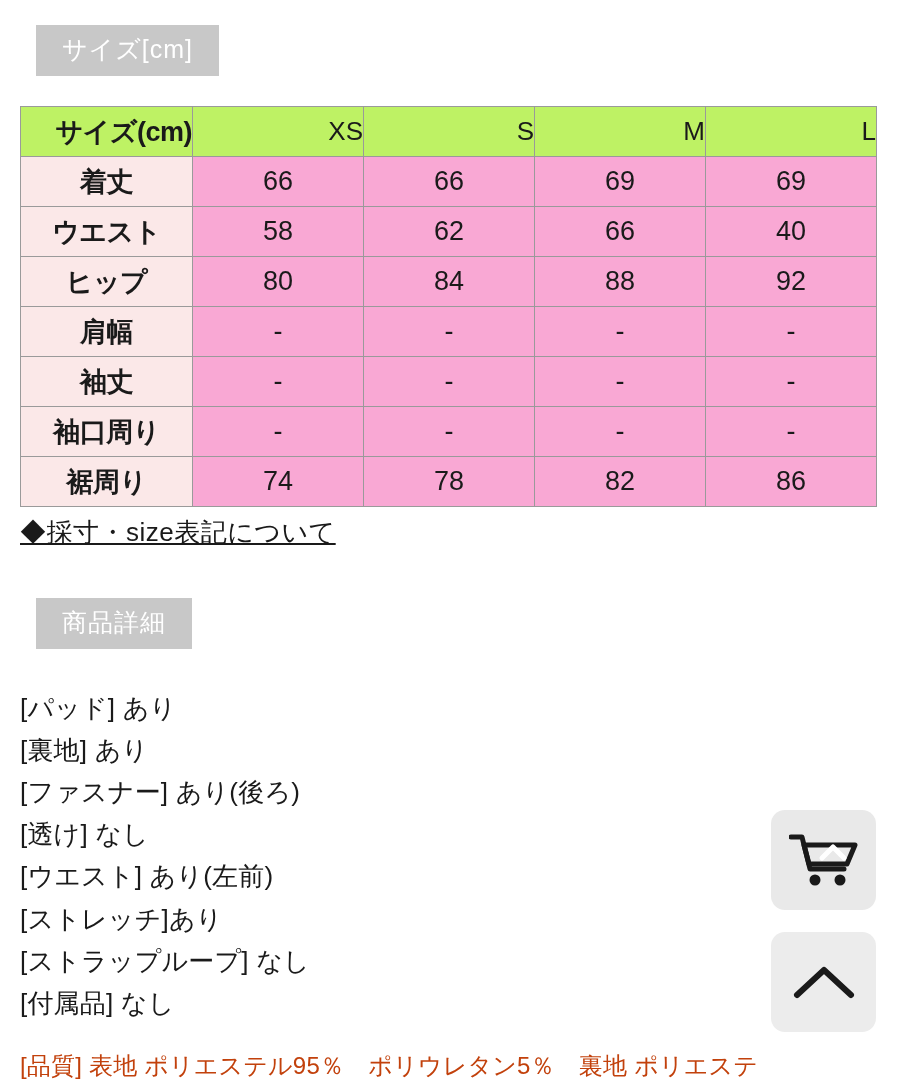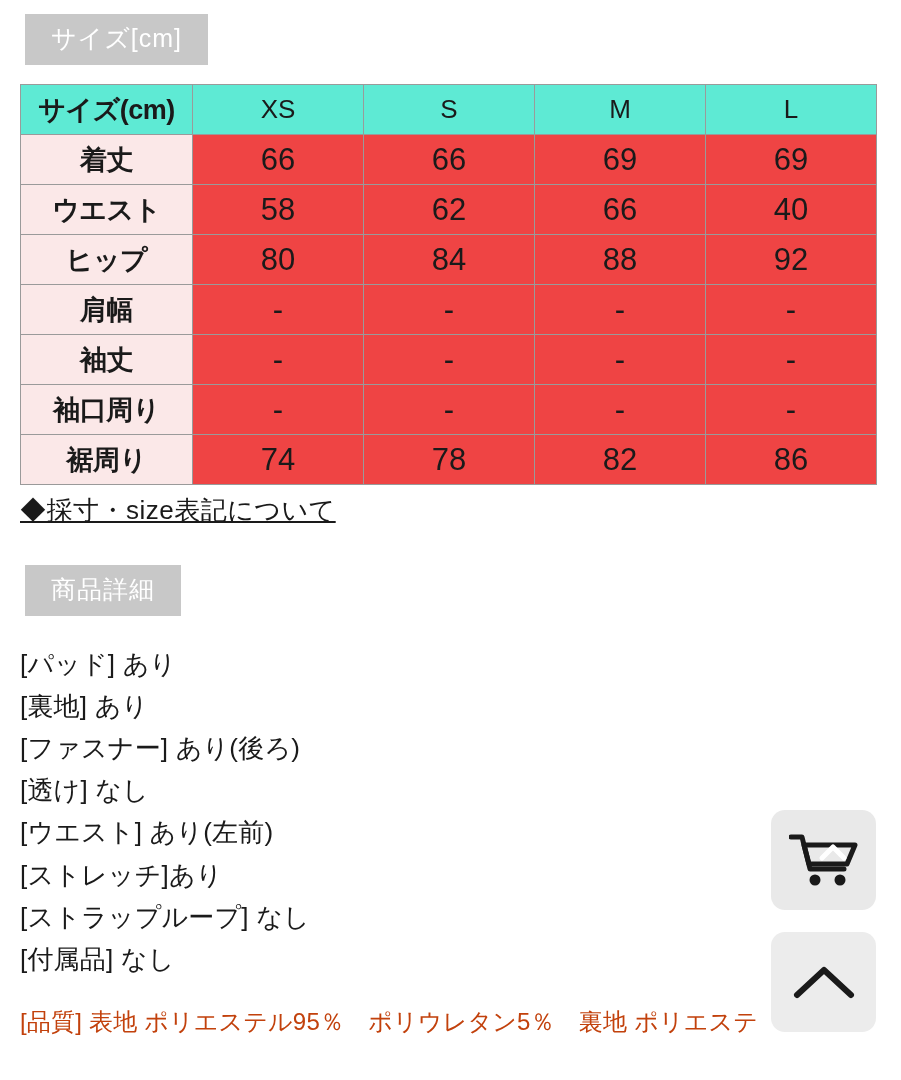--- a/index.html
+++ b/index.html
@@ -27,21 +27,21 @@
 
   
   .section-chip {
     display: inline-block;
     background: #c8c8c8;
     color: #ffffff;
     font-size: 25px;
     line-height: 1;
     padding: 12px 26px 14px 26px;
     letter-spacing: 1px;
-    margin: 5px;
+    margin: 16px;
   }
   .chip-wrap { padding-top: 9px; }
   .chip-wrap.second { padding-top: 0; }
 
   
   .table-wrap {
     margin-top: 14px;
   }
   table.size-table {
     border-collapse: collapse;
@@ -53,37 +53,38 @@
     border: 1px solid #9a9a9a;
     height: 49px;
     text-align: center;
     vertical-align: middle;
     font-weight: normal;
     font-size: 26px;
     color: #1a1a1a;
     padding: 0;
   }
   table.size-table thead th {
-    background: #5eead4;
-    font-size: 26px;
+    background: #bef264;
+    font-size: 26px;
+    text-align: right;
   }
   table.size-table thead th.corner {
     font-weight: bold;
     font-size: 27px;
     letter-spacing: -0.5px;
   }
   table.size-table tbody th {
     background: #fbe8e8;
     font-weight: bold;
     font-size: 27px;
     letter-spacing: -0.5px;
   }
   table.size-table tbody td {
-    background: #ef4444;
-    font-size: 31px;
+    background: #f9a8d4;
+    font-size: 27px;
   }
   col.c-label { width: 172px; }
   col.c-val   { width: 171px; }
 
   
   .note-link {
     display: inline-block;
     margin-top: 8px;
     font-size: 26px;
     color: #1a1a1a;

